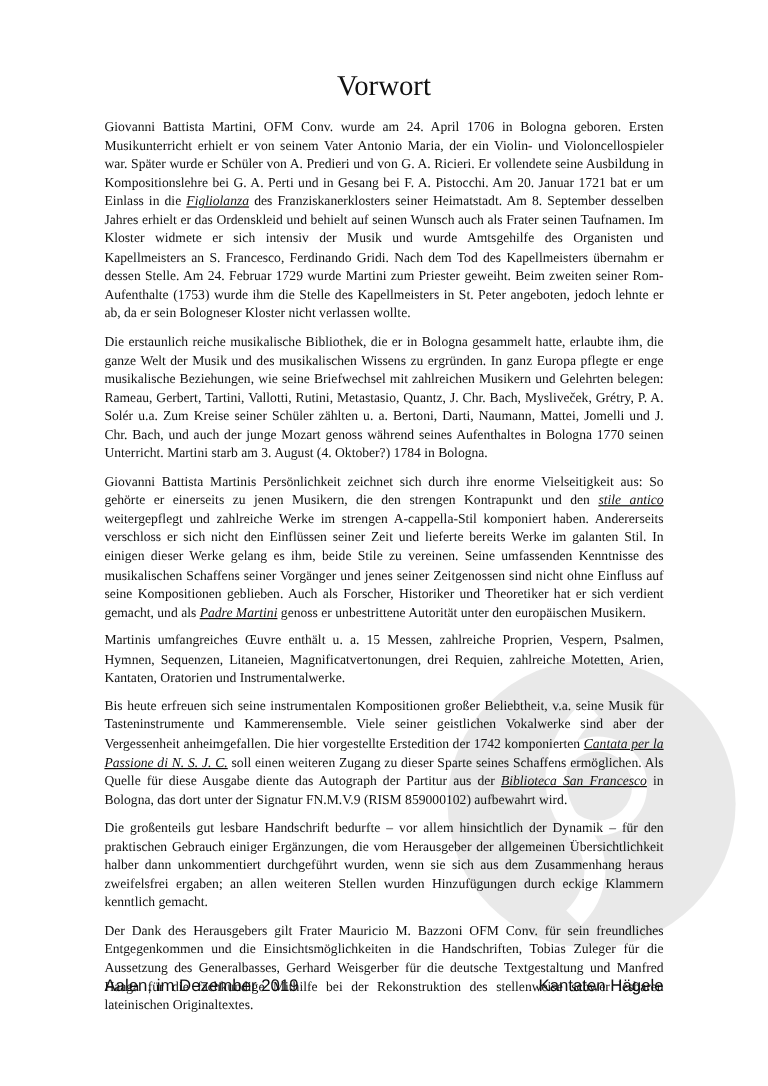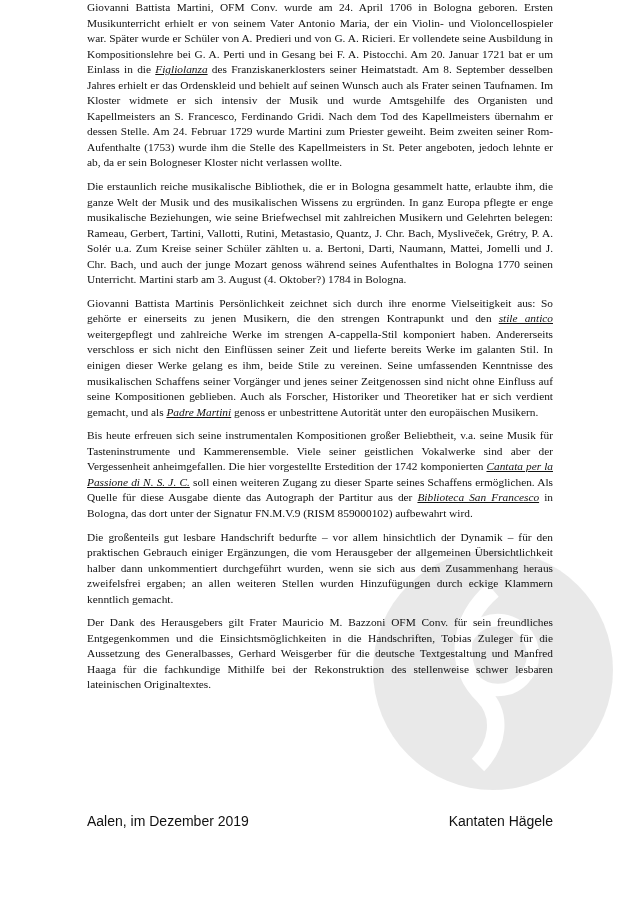--- a/index.html
+++ b/index.html
@@ -31,27 +31,29 @@
 </head>
 <body>
 
 <svg class="watermark" viewBox="0 0 100 100">
   <circle cx="50" cy="50" r="48" fill="#7a7a7a"></circle>
   <path d="M50 18 C 36 30, 34 48, 46 60 C 54 68, 52 80, 44 88" stroke="#fff" stroke-width="7" fill="none"></path>
   <circle cx="52" cy="44" r="14" stroke="#fff" stroke-width="5" fill="none"></circle>
 </svg>
 
 <div class="page">
+  <h1 class="title">Vorwort</h1>
 
   <p class="para"><b>Giovanni Battista Martini, OFM Conv.</b><span> wurde am 24. April 1706 in Bologna geboren. Ersten Musikunterricht erhielt er von seinem Vater Antonio Maria, der ein Violin- und Violoncellospieler war. Später wurde er Schüler von A. Predieri und von G. A. Ricieri. Er vollendete seine Ausbildung in Kompositionslehre bei G. A. Perti und in Gesang bei F. A. Pistocchi. Am 20. Januar 1721 bat er um Einlass in die </span><i>Figliolanza</i><span> des Franziskanerklosters seiner Heimatstadt. Am 8. September desselben Jahres erhielt er das Ordenskleid und behielt auf seinen Wunsch auch als Frater seinen Taufnamen. Im Kloster widmete er sich intensiv der Musik und wurde Amtsgehilfe des Organisten und Kapellmeisters an S. Francesco, Ferdinando Gridi. Nach dem Tod des Kapellmeisters  übernahm er dessen Stelle. Am 24. Februar 1729 wurde Martini zum Priester geweiht. Beim zweiten seiner Rom-Aufenthalte (1753) wurde ihm die Stelle des Kapellmeisters in St. Peter angeboten, jedoch lehnte er ab, da er sein Bologneser Kloster nicht verlassen wollte.</span></p>
 
   <p class="para">Die erstaunlich reiche musikalische Bibliothek, die er in Bologna gesammelt hatte, erlaubte ihm, die ganze Welt der Musik und des musikalischen Wissens zu ergründen. In ganz Europa pflegte er enge musikalische Beziehungen, wie seine Briefwechsel mit zahlreichen Musikern und Gelehrten belegen: Rameau, Gerbert, Tartini, Vallotti, Rutini, Metastasio, Quantz, J. Chr. Bach, Mysliveček, Grétry, P. A. Solér u.a. Zum Kreise seiner Schüler zählten u. a. Bertoni, Darti, Naumann, Mattei, Jomelli und J. Chr. Bach, und auch der junge Mozart genoss während seines Aufenthaltes in Bologna 1770 seinen Unterricht. Martini starb am 3. August (4. Oktober?) 1784 in Bologna.</p>
 
   <p class="para"><span>Giovanni Battista Martinis Persönlichkeit zeichnet sich durch ihre enorme Vielseitigkeit aus: So gehörte er einerseits zu jenen Musikern, die den strengen Kontrapunkt und den </span><i>stile antico</i><span> weitergepflegt und zahlreiche Werke im strengen A-cappella-Stil komponiert haben. Andererseits verschloss er sich nicht den Einflüssen seiner Zeit und lieferte bereits Werke im galanten Stil. In einigen dieser Werke gelang es ihm, beide Stile zu vereinen. Seine umfassenden Kenntnisse des musikalischen Schaffens seiner Vorgänger und jenes seiner Zeitgenossen sind nicht ohne Einfluss auf seine Kompositionen geblieben. Auch als Forscher, Historiker und Theoretiker hat er sich verdient gemacht, und als </span><i>Padre Martini</i><span> genoss er unbestrittene Autorität unter den europäischen Musikern.</span></p>
 
+  <p class="para">Martinis umfangreiches Œuvre enthält u. a. 15 Messen, zahlreiche Proprien, Vespern, Psalmen, Hymnen, Sequenzen, Litaneien, Magnificatvertonungen, drei Requien, zahlreiche Motetten, Arien, Kantaten, Oratorien und Instrumentalwerke.</p>
 
   <p class="para"><span>Bis heute erfreuen sich seine instrumentalen Kompositionen großer Beliebtheit, v.a. seine Musik für Tasteninstrumente und Kammerensemble. Viele seiner geistlichen Vokalwerke sind aber der Vergessenheit anheimgefallen. Die hier vorgestellte Erstedition der 1742 komponierten </span><i>Cantata per la Passione di N. S. J. C.</i><span> soll einen weiteren Zugang zu dieser Sparte seines Schaffens ermöglichen. Als Quelle für diese Ausgabe diente das Autograph der Partitur aus der </span><i>Biblioteca San Francesco</i><span> in Bologna, das dort unter der Signatur FN.M.V.9 (RISM 859000102) aufbewahrt wird.</span></p>
 
   <p class="para">Die großenteils gut lesbare Handschrift bedurfte – vor allem hinsichtlich der Dynamik – für den praktischen Gebrauch einiger Ergänzungen, die vom Herausgeber der allgemeinen Übersichtlichkeit halber dann unkommentiert durchgeführt wurden, wenn sie sich aus dem Zusammenhang heraus zweifelsfrei ergaben; an allen weiteren Stellen wurden Hinzufügungen durch eckige Klammern kenntlich gemacht.</p>
 
   <p class="para">Der Dank des Herausgebers gilt Frater Mauricio M. Bazzoni OFM Conv. für sein freundliches Entgegenkommen und die Einsichtsmöglichkeiten in die Handschriften, Tobias Zuleger für die Aussetzung des Generalbasses, Gerhard Weisgerber für die deutsche Textgestaltung und Manfred Haaga für die fachkundige Mithilfe bei der Rekonstruktion des stellenweise schwer lesbaren lateinischen Originaltextes.</p>
 </div>
 
 <div class="footer">
   <span>Aalen, im Dezember 2019</span>

